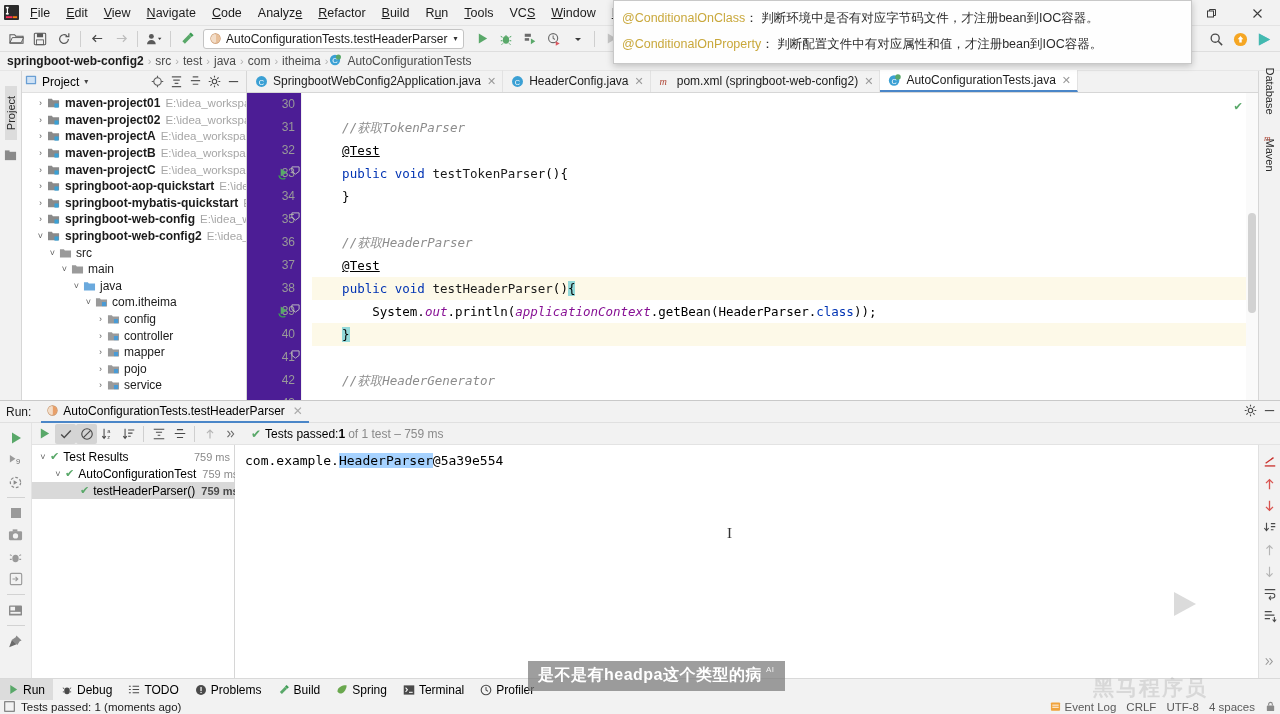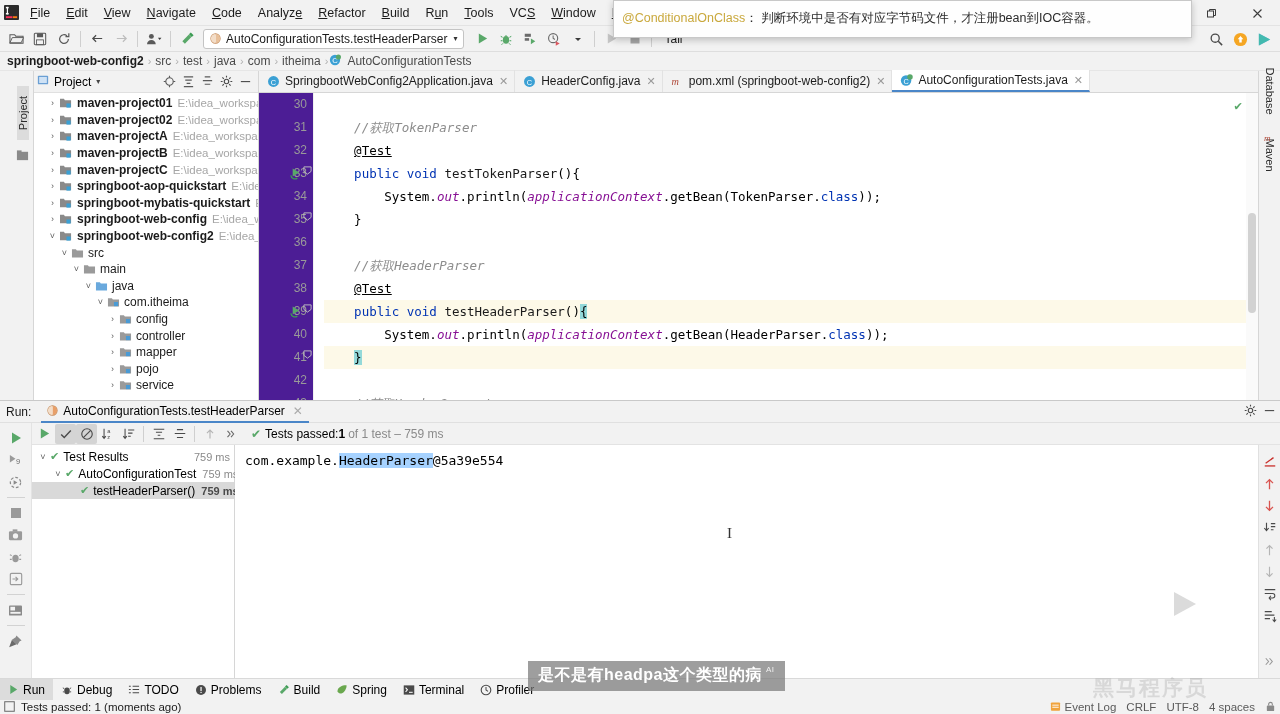--- a/index.html
+++ b/index.html
@@ -42,21 +42,21 @@
 
   
   .breadcrumb { height:19px; display:flex; align-items:center; padding-left:4px;
                 background:#f2f2f2; font-size:12px; border-bottom:1px solid #e6e6e6;}
   .crumb { color:#4a4a4a; padding:0 3px; }
   .crumb.root { font-weight:bold; color:#1b1b1b; }
   .crumb-sep { color:#b0b0b0; font-size:11px; padding:0 1px; }
   .crumb-ico { margin-right:3px; }
 
   
-  .main { position:absolute; top:71px; left:0; right:0; bottom:36px; display:flex;margin-left:12px; }
+  .main { position:absolute; top:71px; left:0; right:0; bottom:36px; display:flex; }
 
   
   .left-rail { width:22px; background:#f2f2f2; border-right:1px solid #d6d6d6;
                position:relative; flex:0 0 22px; }
   .rail-label { position:absolute; left:-16px; width:54px; text-align:center;
                 transform:rotate(-90deg); font-size:11px; color:#2b2b2b; white-space:nowrap; }
   .rail-chip { background:#dcdcdc; }
 
   
   .projpanel { width:225px; flex:0 0 225px; background:#fff; display:flex; flex-direction:column;
@@ -737,21 +737,20 @@
                 <path d="M1 1h8v5l-4 3-4-3z" fill="none" stroke="#c5c5c5" stroke-width="1"></path>
               </svg></span>
             <div class="gline">42</div>
             <div class="gline">43</div>
           </div>
         <div class="code" id="codearea">
             <div class="cline"></div>
             <div class="cline">    <span class="cmt">//获取TokenParser</span></div>
             <div class="cline">    <span class="anno">@Test</span></div>
             <div class="cline">    <span class="kw">public</span> <span class="kw">void</span> <span class="mth">testTokenParser</span>(){</div>
-            <div class="cline">        System.<span class="fld">out</span>.println(<span class="fld">applicationContext</span>.getBean(TokenParser.<span class="cls-kw">class</span>));</div>
             <div class="cline">    }</div>
             <div class="cline"></div>
             <div class="cline">    <span class="cmt">//获取HeaderParser</span></div>
             <div class="cline">    <span class="anno">@Test</span></div>
             <div class="cline hl">    <span class="kw">public</span> <span class="kw">void</span> <span class="mth">testHeaderParser</span>()<span class="brk">{</span></div>
             <div class="cline">        System.<span class="fld">out</span>.println(<span class="fld">applicationContext</span>.getBean(HeaderParser.<span class="cls-kw">class</span>));</div>
             <div class="cline hl">    <span class="brk">}</span></div>
             <div class="cline"></div>
             <div class="cline">    <span class="cmt">//获取HeaderGenerator</span></div>
           </div>
@@ -1111,20 +1110,23 @@
             <path d="M4 5V3.5a2 2 0 0 1 4 0V5" fill="none" stroke="#8a8a8a" stroke-width="1.2"></path>
           </svg>
       </span>
     </div>
   </div>
 
   <div class="notes-popup">
     <div class="note-line">
       <span class="note-anno">@ConditionalOnClass</span><span>： 判断环境中是否有对应字节码文件，才注册bean到IOC容器。</span>
     </div>
+    <div class="note-line">
+      <span class="note-anno">@ConditionalOnProperty</span><span>： 判断配置文件中有对应属性和值，才注册bean到IOC容器。</span>
+    </div>
   </div>
 
   <div class="wm-play">
     <svg width="92" height="78" viewBox="0 0 92 78">
       <path d="M30 6 L41 17 M62 6 L51 17" stroke="#fff" stroke-width="7" stroke-linecap="round" fill="none"></path>
       <rect x="8" y="15" width="76" height="54" rx="16" fill="#fff"></rect>
       <path d="M38 30 L60 42 L38 54 Z" fill="#d9d9d9"></path>
     </svg>
   </div>
   <div class="wm-text">黑马程序员</div>

